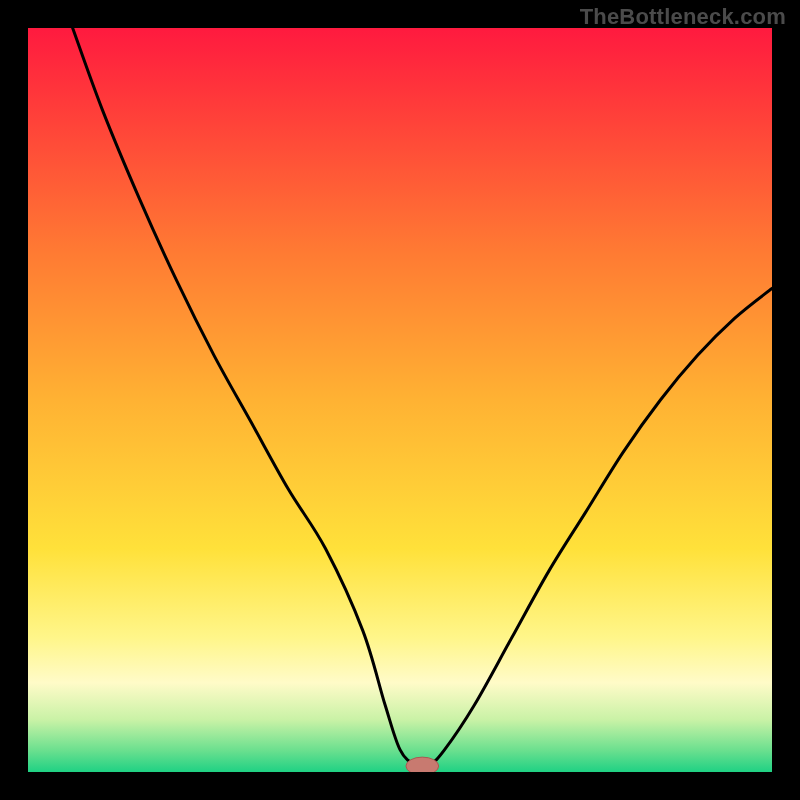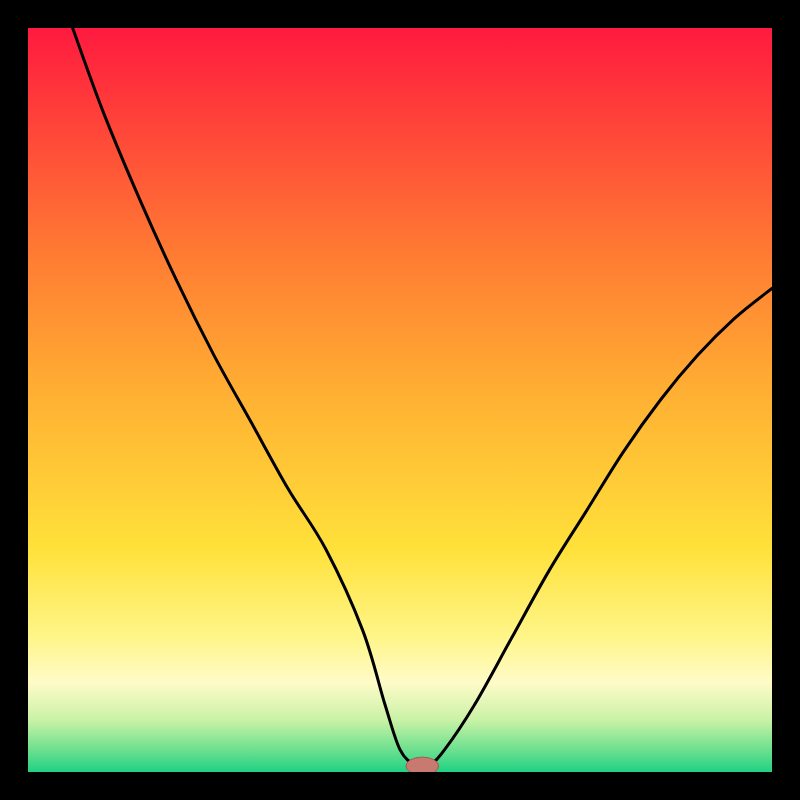--- a/index.html
+++ b/index.html
@@ -37,20 +37,21 @@
   .plot svg {
     display: block;
     width: 744px;
     height: 744px;
   }
 </style>
 </head>
 <body>
 
 <div class="frame">
+  <div class="watermark">TheBottleneck.com</div>
 
   <div class="plot">
     <svg viewBox="0 0 744 744" preserveAspectRatio="none">
       <defs>
         <linearGradient id="bg-grad" x1="0" y1="0" x2="0" y2="1">
         <stop offset="0%" stop-color="#ff1a3f"></stop>
             <stop offset="10%" stop-color="#ff3a3a"></stop>
             <stop offset="30%" stop-color="#ff7a33"></stop>
             <stop offset="50%" stop-color="#ffb233"></stop>
             <stop offset="70%" stop-color="#ffe13a"></stop>

